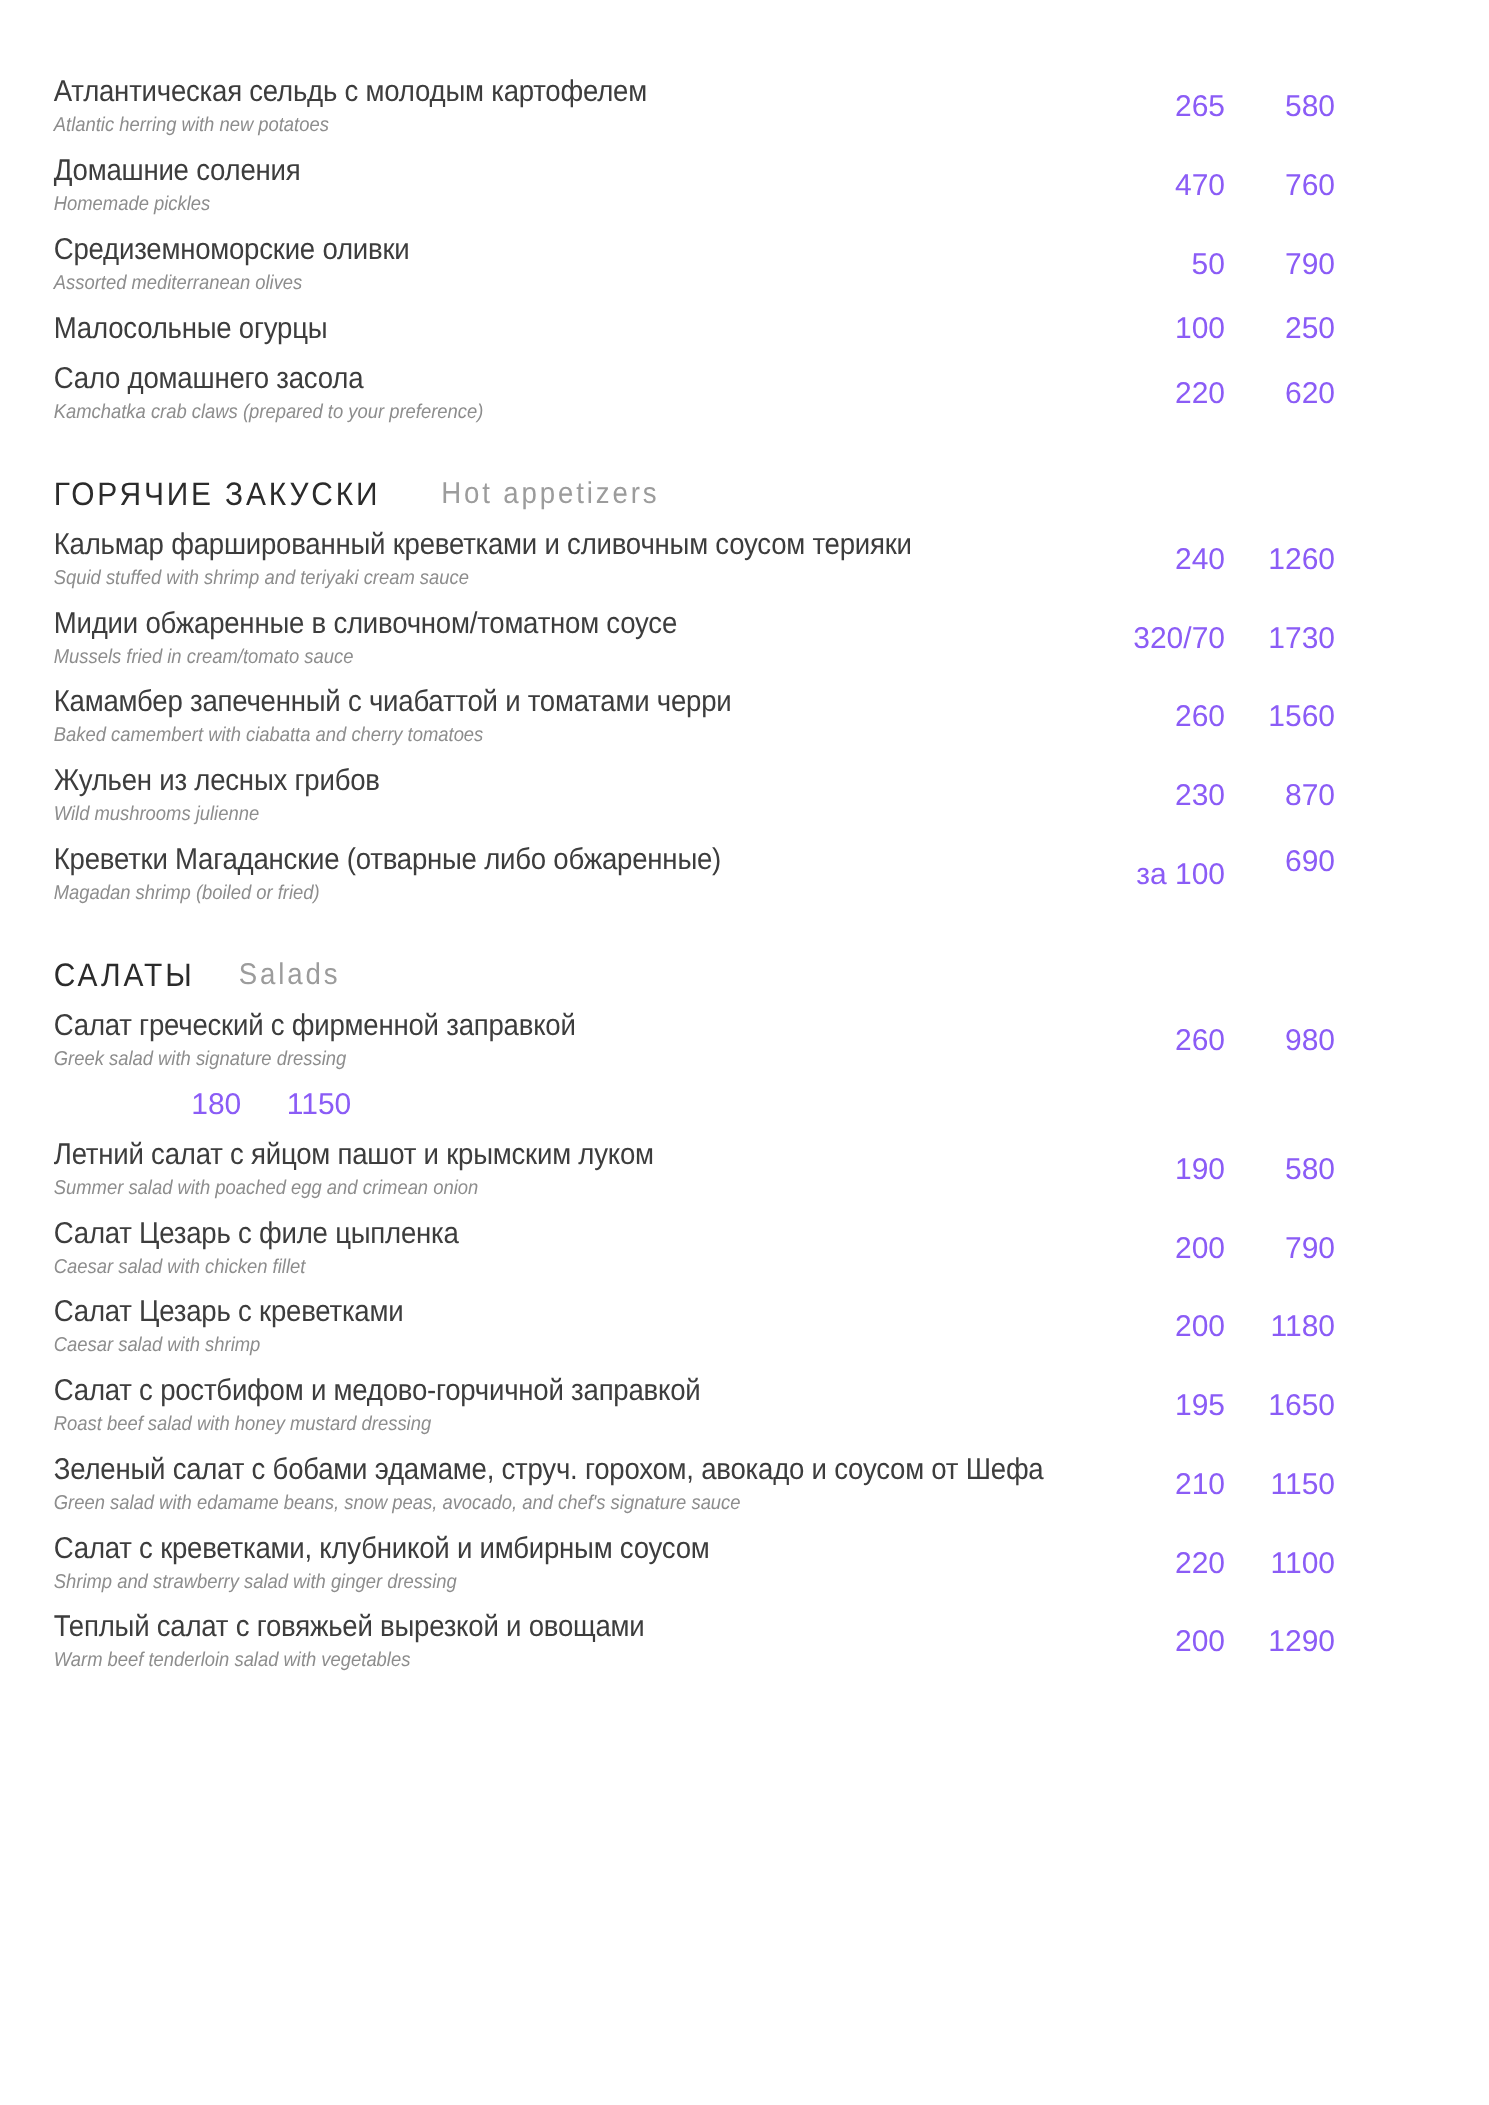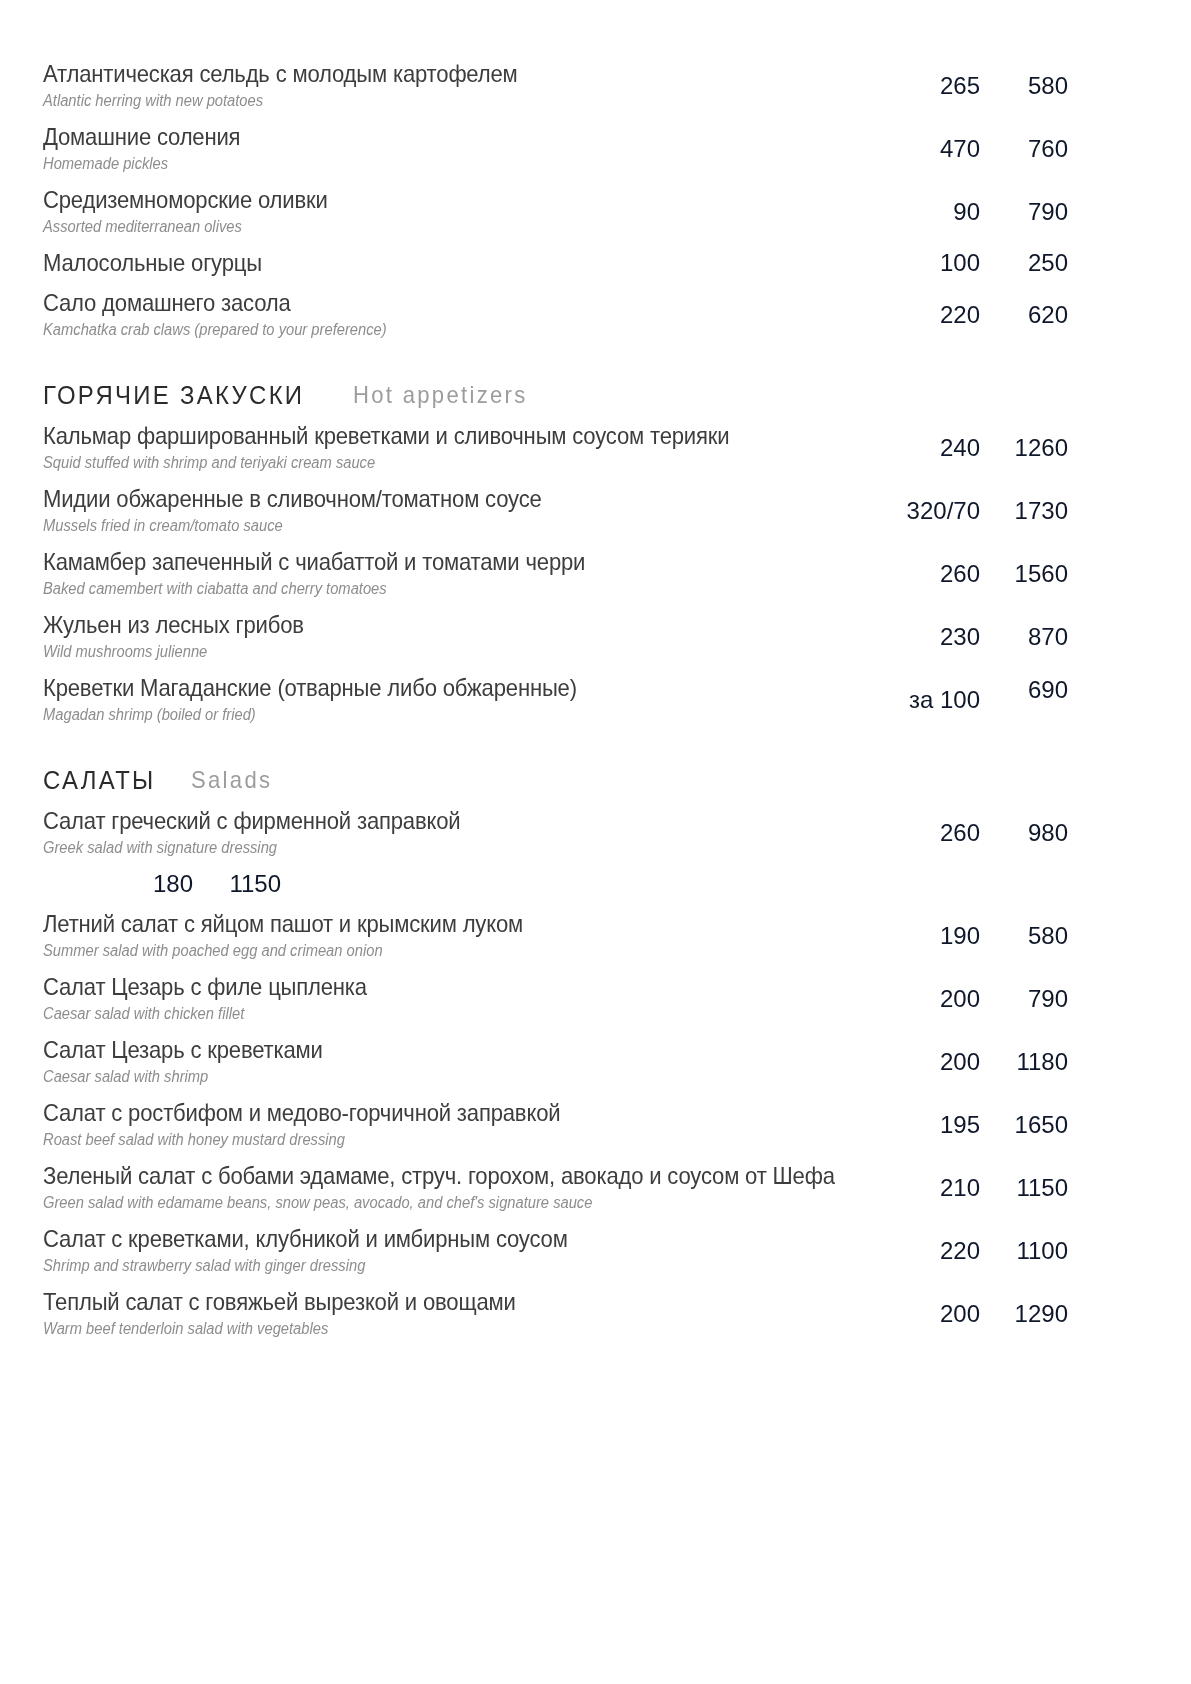--- a/index.html
+++ b/index.html
@@ -79,21 +79,21 @@
     transform: scaleX(0.92);
     transform-origin: left center;
     white-space: nowrap;
   }
   .item-text .sub-row { display: block; height: 23px; }
   .item-weight, .item-price {
     flex: 0 0 auto;
     text-align: right;
     font-size: 24px;
     line-height: 28px;
-    color: #0f172a;
+    color: #8b5cf6;
   }
   .item-weight { width: 150px; }
   .item-price  { width: 88px; }
   
   .menu-section:nth-of-type(2) .menu-item:nth-child(5) .item-price {
     position: relative;
     top: -10px;
   }
 </style>
 </head>
@@ -119,21 +119,21 @@
     </div>
     <div class="item-weight">470</div>
     <div class="item-price">760</div>
   </div>
 
   <div class="menu-item">
     <div class="item-text">
       <span class="item-title">Средиземноморские оливки</span>
       <span class="sub-row"><span class="item-sub">Assorted mediterranean olives</span></span>
     </div>
-    <div class="item-weight">90</div>
+    <div class="item-weight">50</div>
     <div class="item-price">790</div>
   </div>
 
   <div class="menu-item">
     <div class="item-text">
       <span class="item-title">Малосольные огурцы</span>
     </div>
     <div class="item-weight">100</div>
     <div class="item-price">250</div>
   </div>

